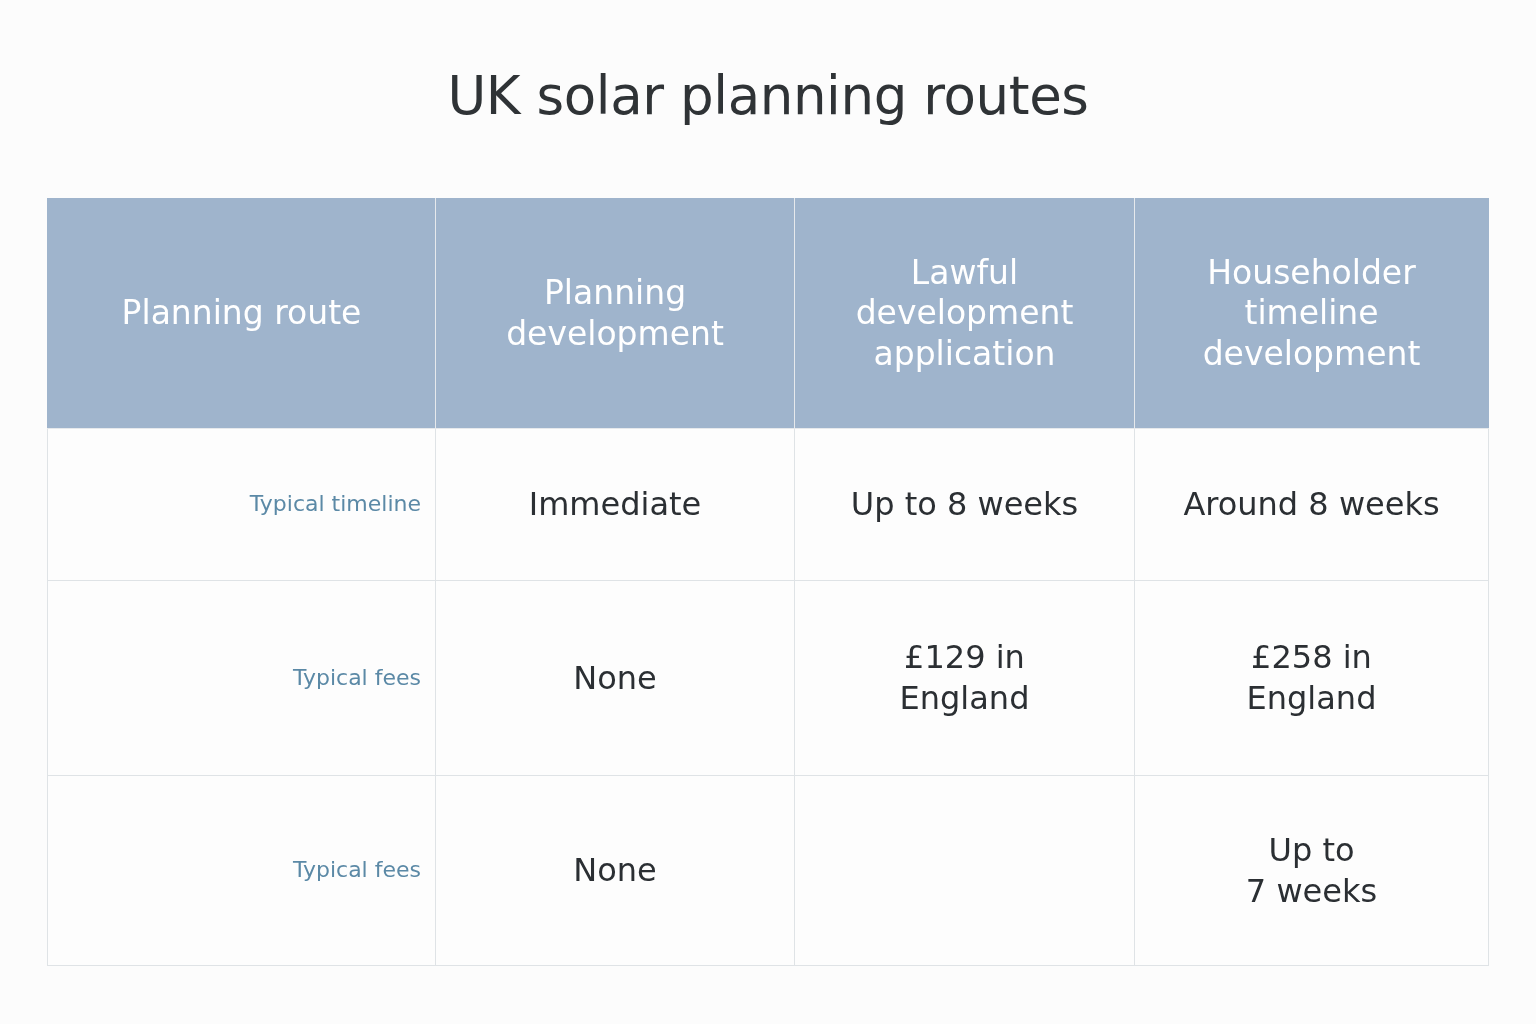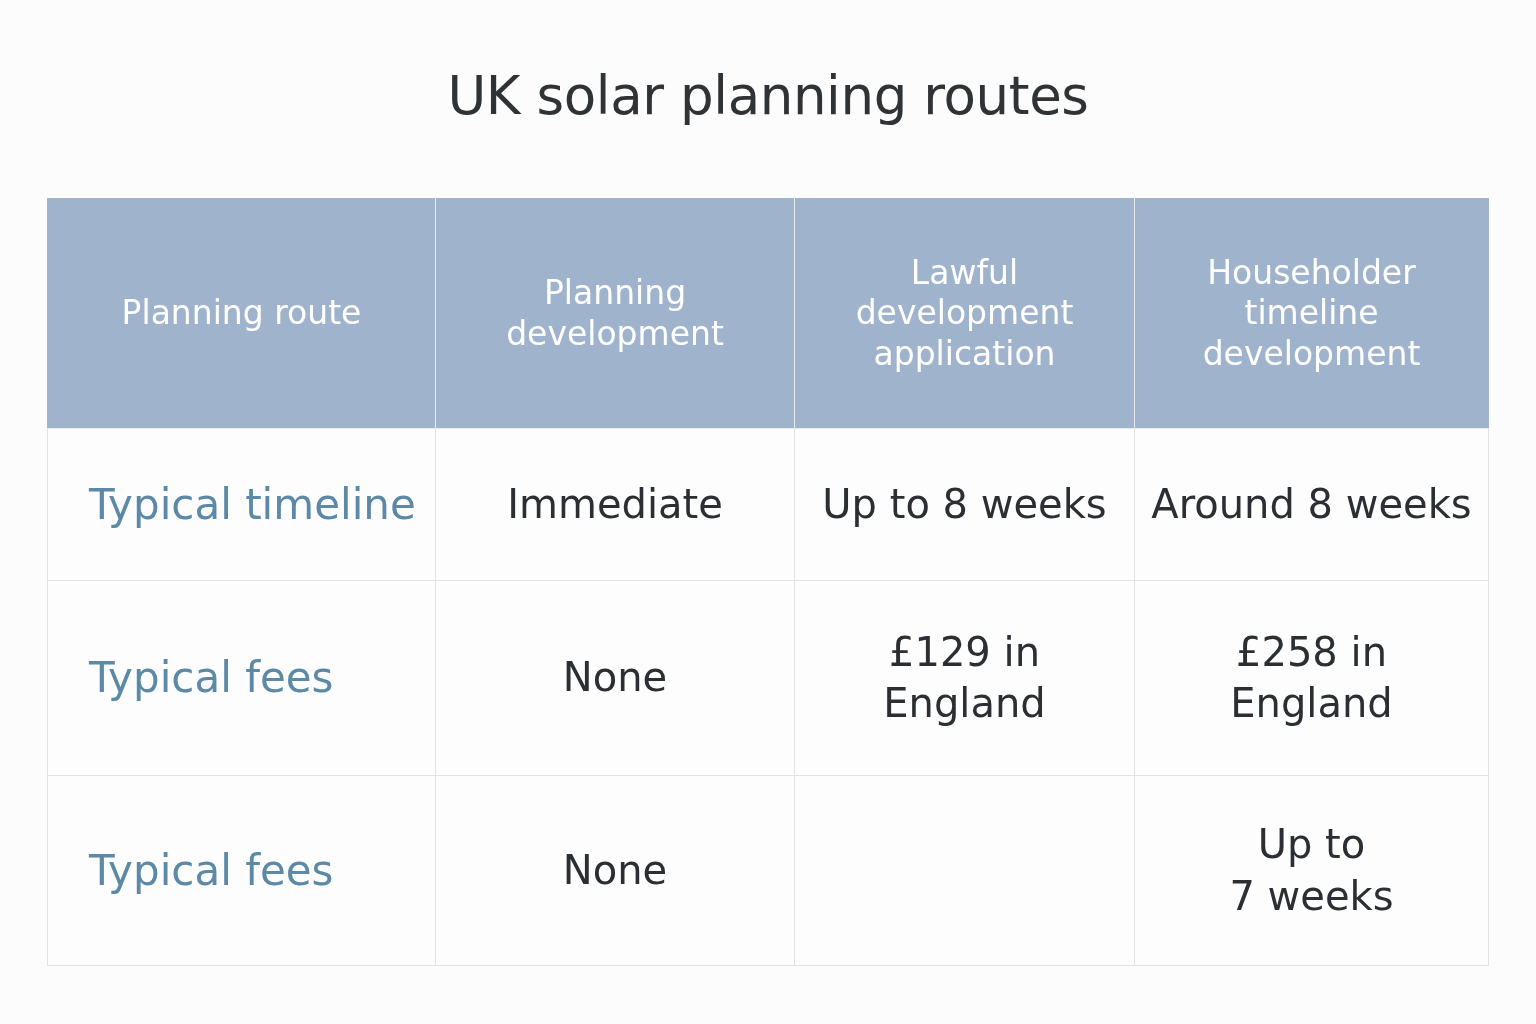--- a/index.html
+++ b/index.html
@@ -76,35 +76,35 @@
     border-right-color: #9fb4cc;
     margin-top: 6px;
   }
   table.routes th .sep {
     display: block;
   }
 
   table.routes td {
     background: #fdfdfd;
     color: #2b2f33;
-    font-size: 40px;
+    font-size: 32px;
     font-weight: 400;
     line-height: 1.28;
     text-align: center;
     vertical-align: middle;
     padding: 10px 14px;
     border: 1px solid #dfe3e6;
     box-sizing: border-box;
   }
 
   table.routes td.rowlabel {
     color: #5b89a6;
-    text-align: left;
+    text-align: right;
     padding-left: 41px;
-    font-size: 42px;
+    font-size: 22px;
   }
 
   table.routes tr.r0 td { height: 152px; }
   table.routes tr.r1 td { height: 195px; }
   table.routes tr.r2 td { height: 190px; }
 
   .cell-line { display: block; }
 </style>
 </head>
 <body>

